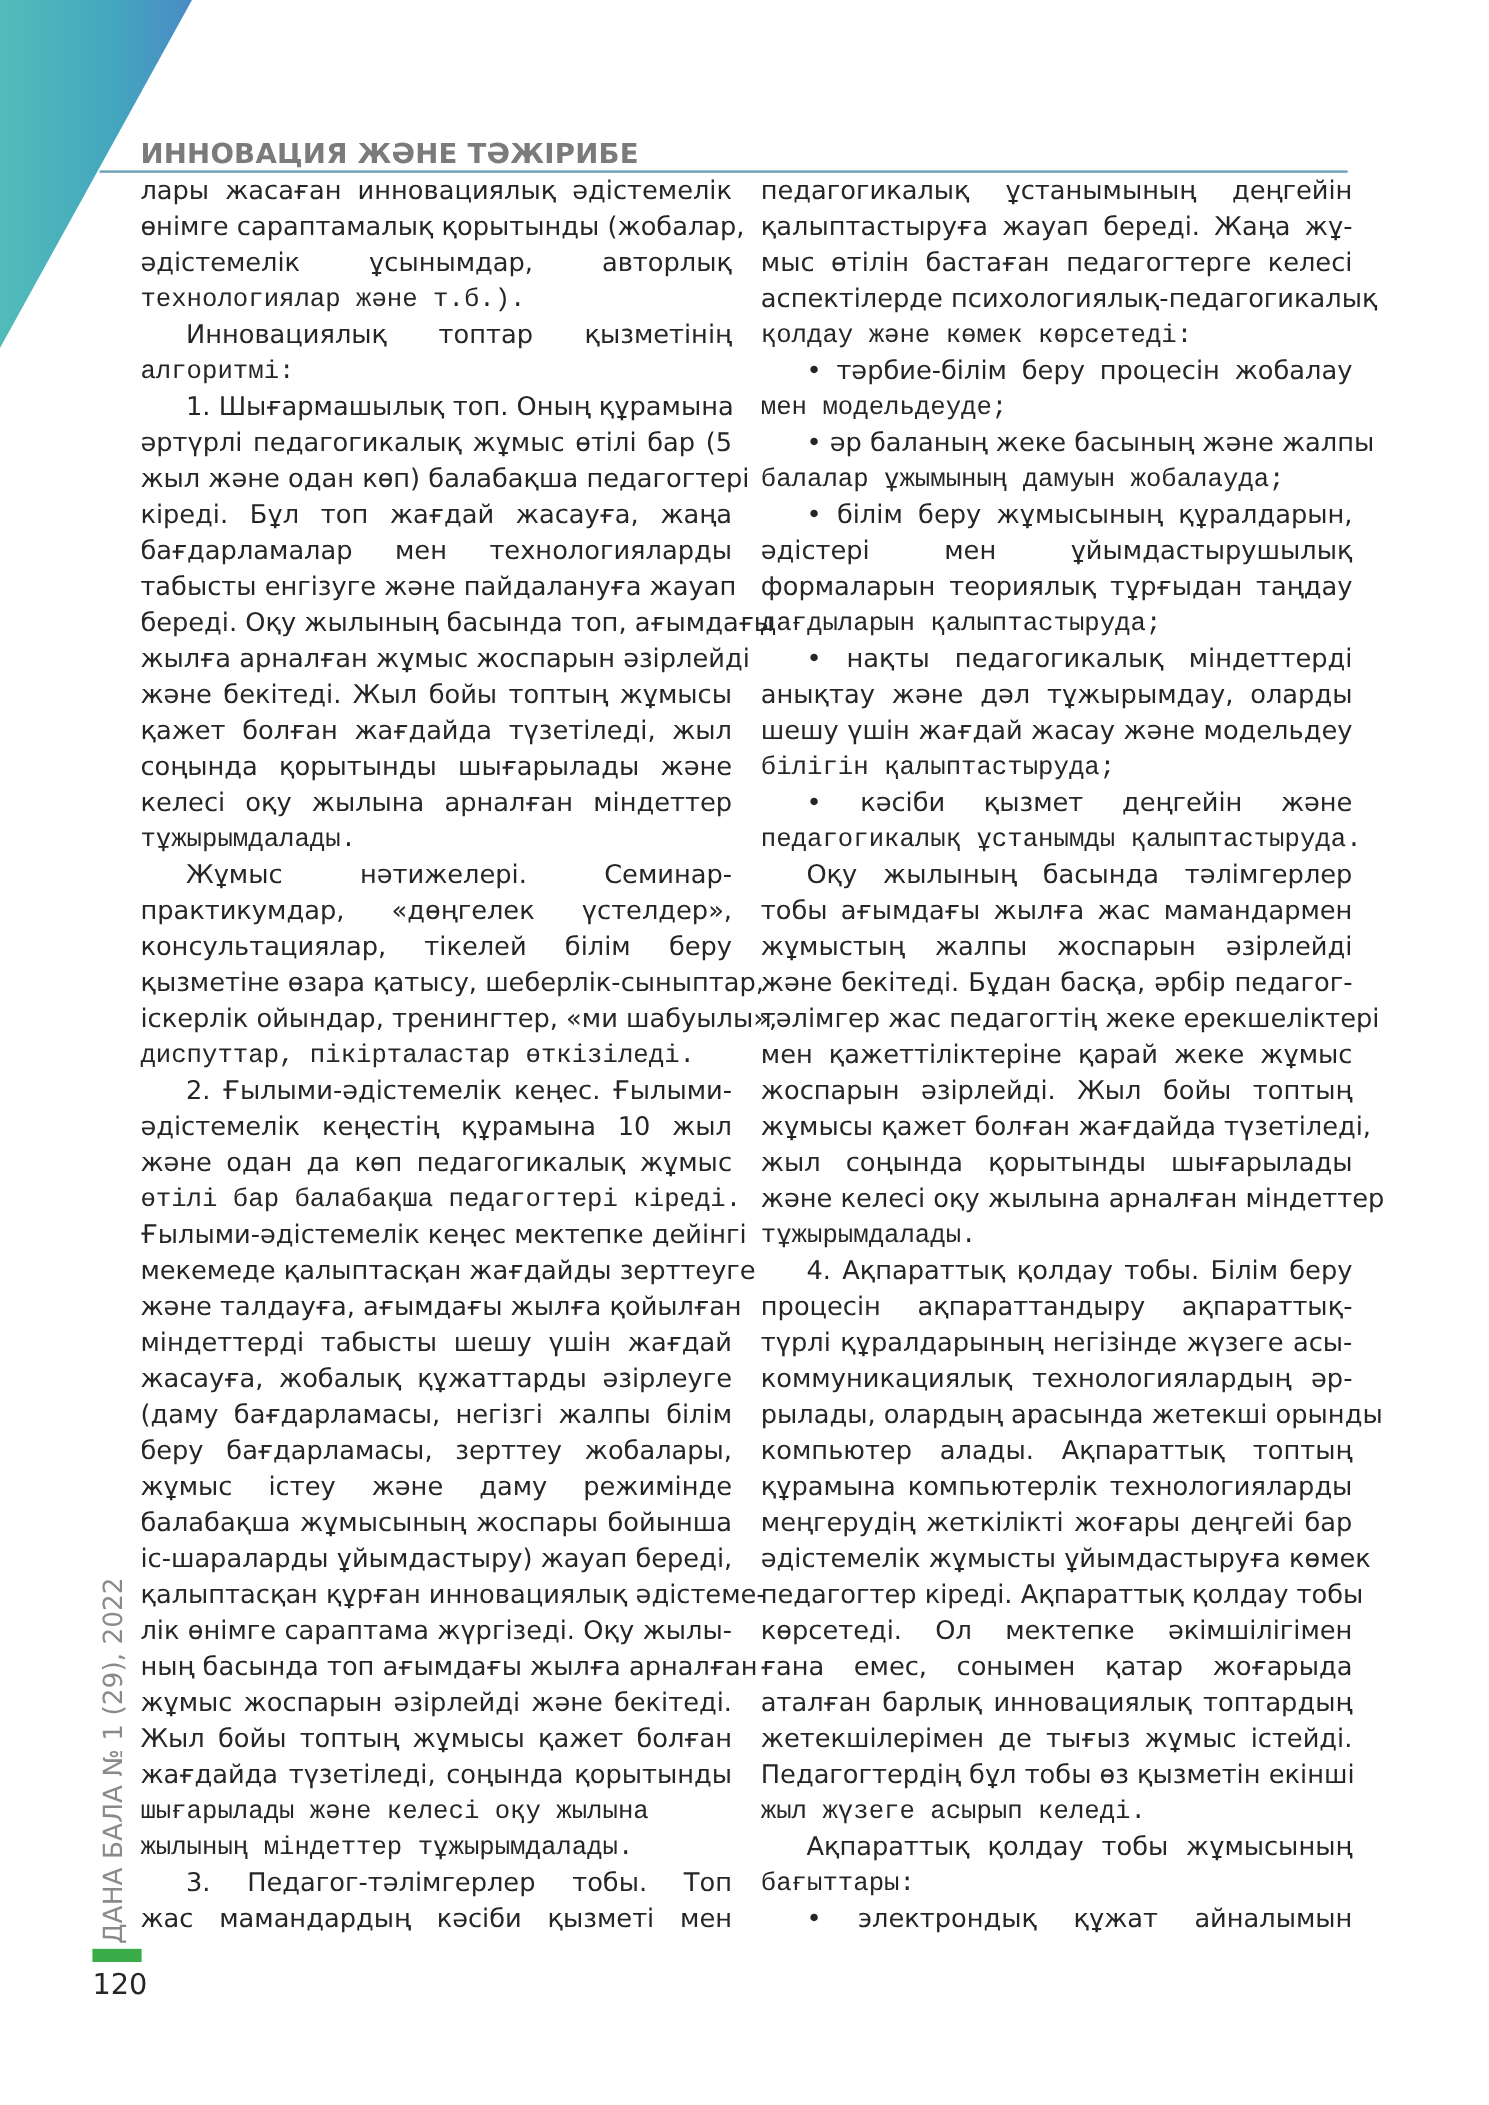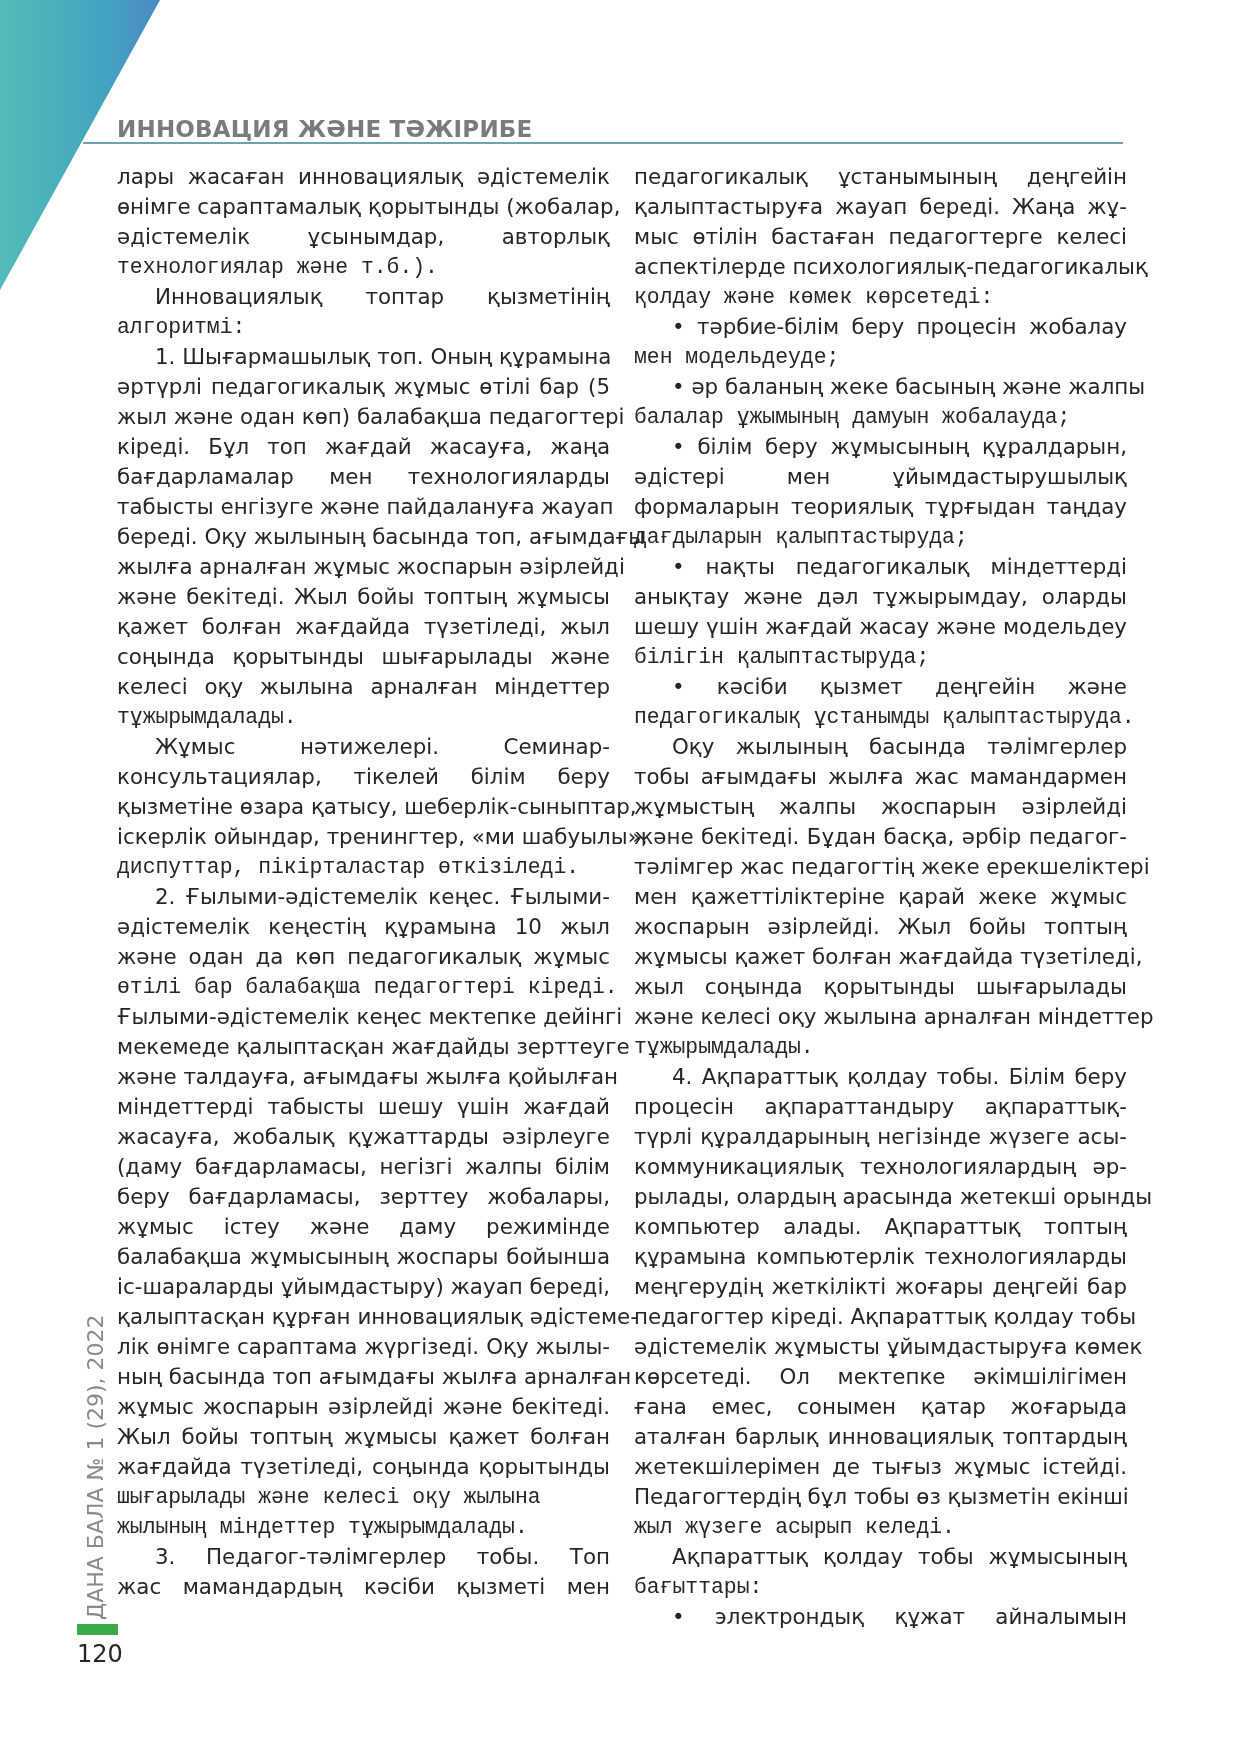--- a/index.html
+++ b/index.html
@@ -16,21 +16,21 @@
   .section-title {
     position:absolute; left:117px; top:116px;
     font-family:"DejaVu Sans", sans-serif; font-weight:bold;
     font-size:23px; color:#7b7b7b; letter-spacing:0.2px;
   }
   .rule {
     position:absolute; left:83px; top:142px; width:1040px; height:2px;
     background:#6aa3b7;
   }
   .col {
-    position:absolute; top:162px; width:493px;
+    position:absolute; top:145px; width:493px;
     font-size:21.4px; line-height:30px; color:#262626;
   }
   .col.left { left:117px; }
   .col.right { left:634px; }
   .ln {
     display:block; height:30px; white-space:nowrap;
     text-align:justify; text-align-last:justify;
   }
   .ln.last { text-align-last:left;font-family:Liberation Mono, monospace; }
   .ln.ind { padding-left:38px; }
@@ -69,20 +69,21 @@
     <span class="ln">бағдарламалар мен технологияларды</span>
     <span class="ln">табысты енгізуге және пайдалануға жауап</span>
     <span class="ln">береді. Оқу жылының басында топ, ағымдағы</span>
     <span class="ln">жылға арналған жұмыс жоспарын әзірлейді</span>
     <span class="ln">және бекітеді. Жыл бойы топтың жұмысы</span>
     <span class="ln">қажет болған жағдайда түзетіледі, жыл</span>
     <span class="ln">соңында қорытынды шығарылады және</span>
     <span class="ln">келесі оқу жылына арналған міндеттер</span>
     <span class="ln last">тұжырымдалады.</span>
     <span class="ln ind">Жұмыс нәтижелері. Семинар-</span>
+    <span class="ln">практикумдар, «дөңгелек үстелдер»,</span>
     <span class="ln">консультациялар, тікелей білім беру</span>
     <span class="ln">қызметіне өзара қатысу, шеберлік-сыныптар,</span>
     <span class="ln">іскерлік ойындар, тренингтер, «ми шабуылы»,</span>
     <span class="ln last">диспуттар, пікірталастар өткізіледі.</span>
     <span class="ln ind">2. Ғылыми-әдістемелік кеңес. Ғылыми-</span>
     <span class="ln">әдістемелік кеңестің құрамына 10 жыл</span>
     <span class="ln">және одан да көп педагогикалық жұмыс</span>
     <span class="ln last">өтілі бар балабақша педагогтері кіреді.</span>
     <span class="ln">Ғылыми-әдістемелік кеңес мектепке дейінгі</span>
     <span class="ln">мекемеде қалыптасқан жағдайды зерттеуге</span>
@@ -137,22 +138,22 @@
     <span class="ln">және келесі оқу жылына арналған міндеттер</span>
     <span class="ln last">тұжырымдалады.</span>
     <span class="ln ind">4. Ақпараттық қолдау тобы. Білім беру</span>
     <span class="ln">процесін ақпараттандыру ақпараттық-</span>
     <span class="ln">түрлі құралдарының негізінде жүзеге асы-</span>
     <span class="ln">коммуникациялық технологиялардың әр-</span>
     <span class="ln">рылады, олардың арасында жетекші орынды</span>
     <span class="ln">компьютер алады. Ақпараттық топтың</span>
     <span class="ln">құрамына компьютерлік технологияларды</span>
     <span class="ln">меңгерудің жеткілікті жоғары деңгейі бар</span>
+    <span class="ln">әдістемелік жұмысты ұйымдастыруға көмек</span>
     <span class="ln">педагогтер кіреді. Ақпараттық қолдау тобы</span>
-    <span class="ln">әдістемелік жұмысты ұйымдастыруға көмек</span>
     <span class="ln">көрсетеді. Ол мектепке әкімшілігімен</span>
     <span class="ln">ғана емес, сонымен қатар жоғарыда</span>
     <span class="ln">аталған барлық инновациялық топтардың</span>
     <span class="ln">жетекшілерімен де тығыз жұмыс істейді.</span>
     <span class="ln">Педагогтердің бұл тобы өз қызметін екінші</span>
     <span class="ln last">жыл жүзеге асырып келеді.</span>
     <span class="ln ind">Ақпараттық қолдау тобы жұмысының</span>
     <span class="ln last">бағыттары:</span>
     <span class="ln ind">• электрондық құжат айналымын</span>
   </div>

